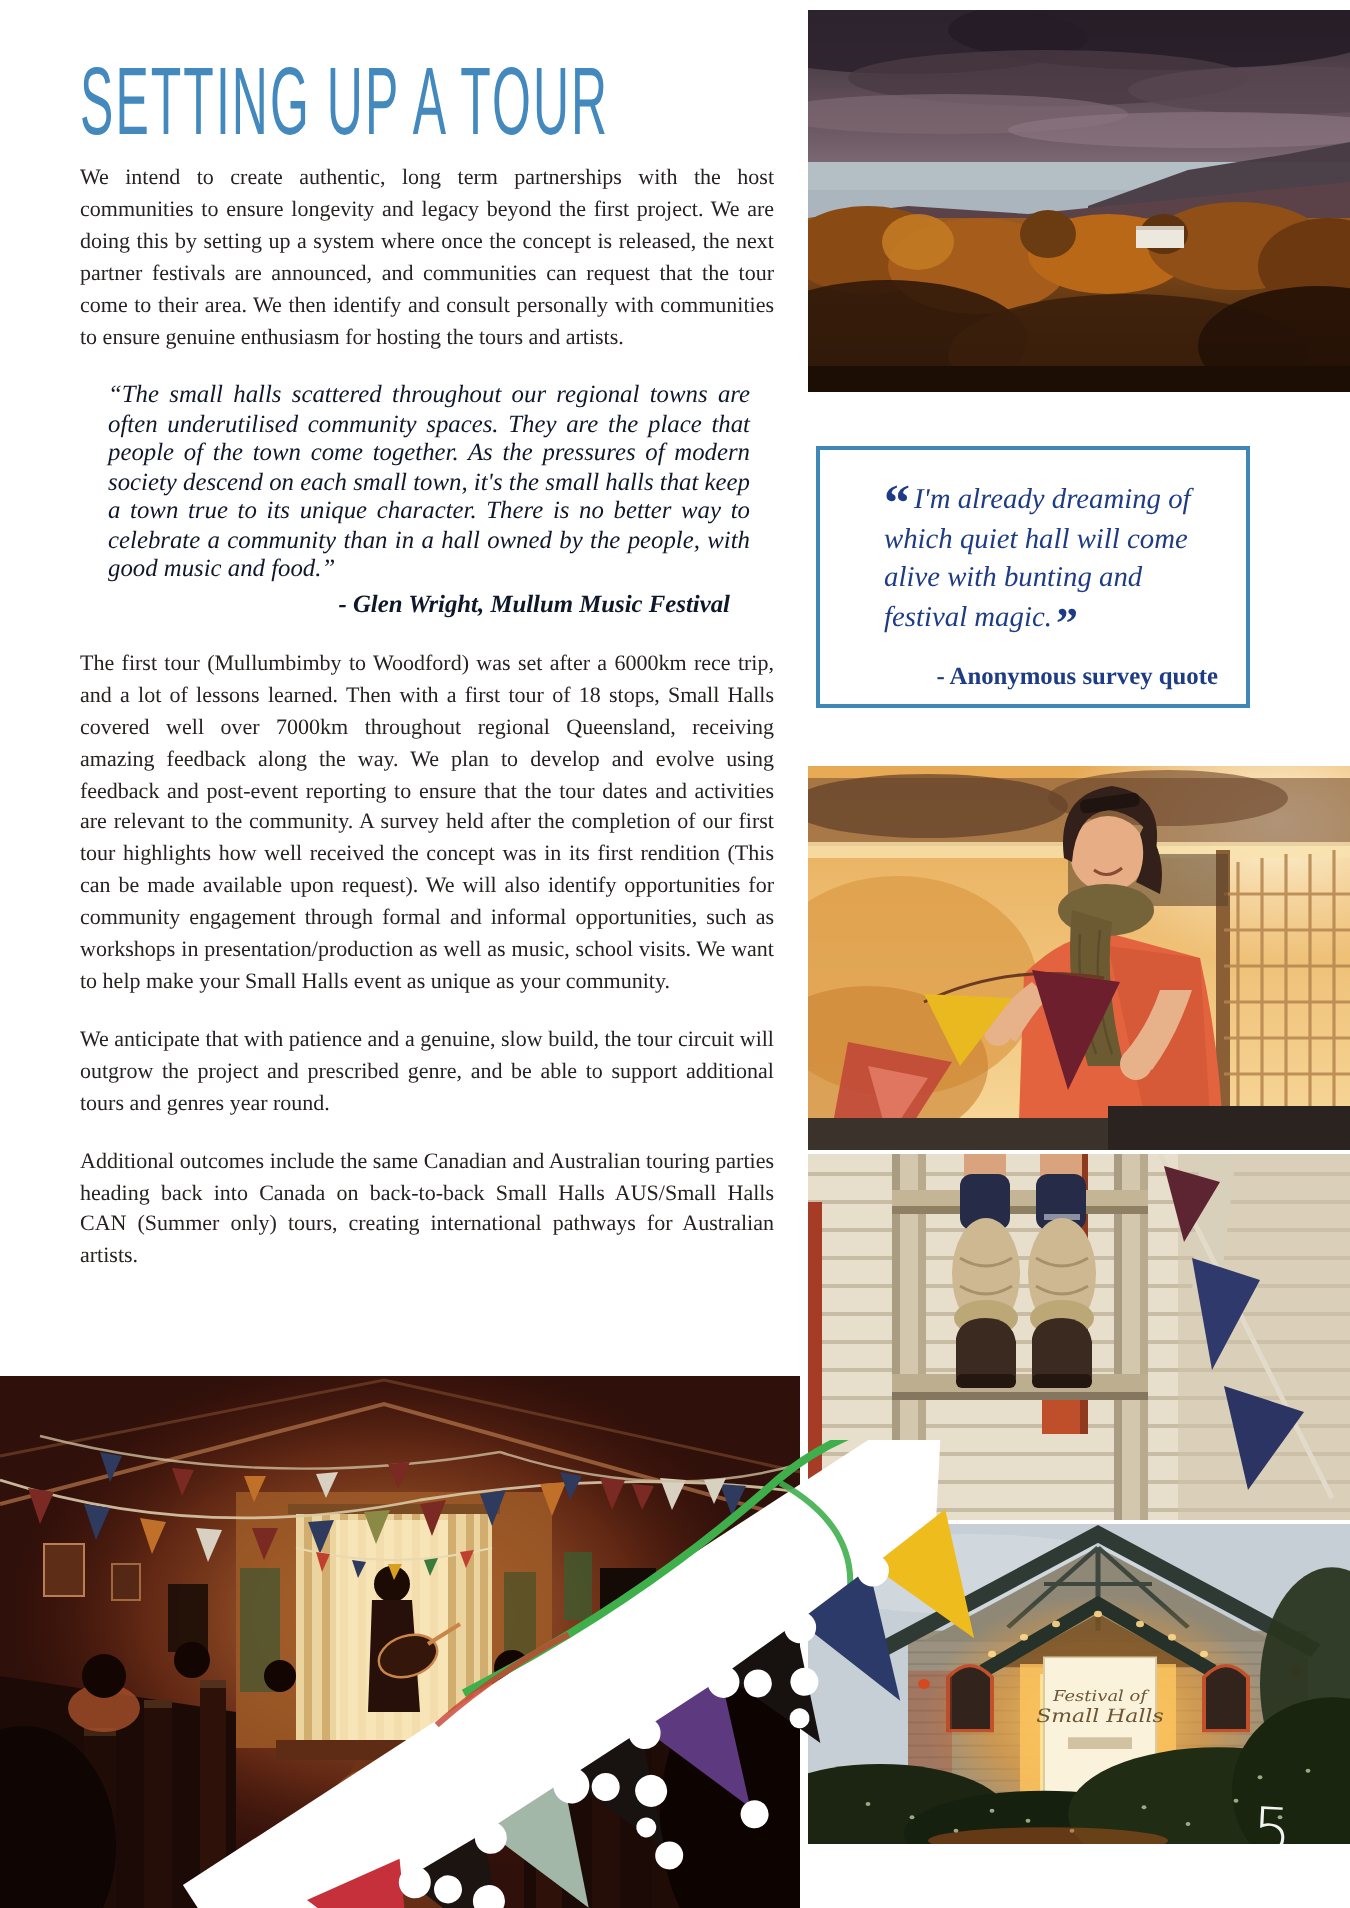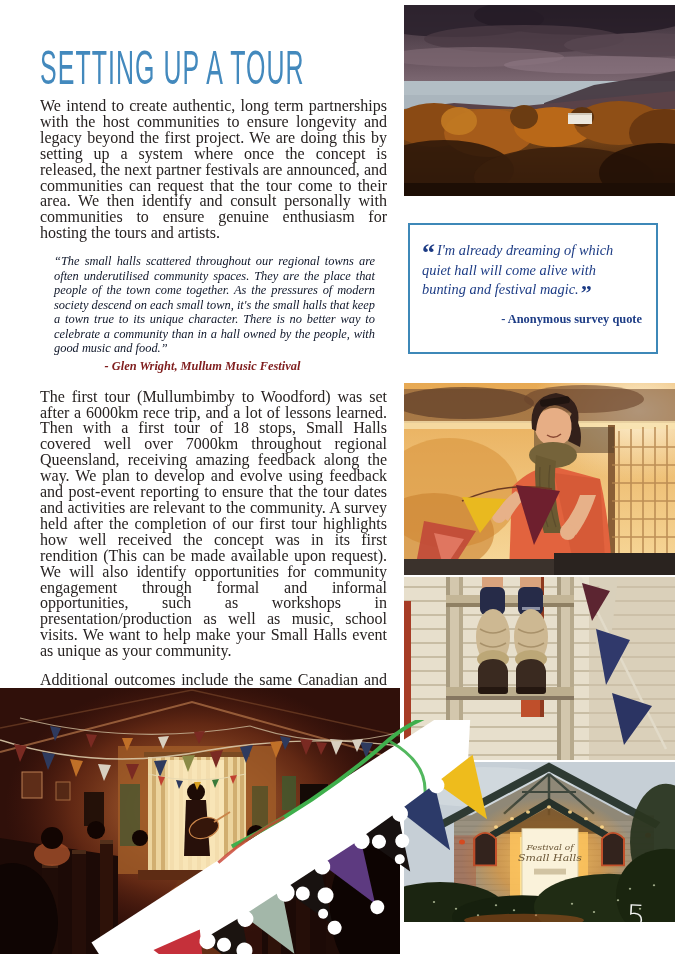--- a/index.html
+++ b/index.html
@@ -3,44 +3,44 @@
 <meta charset="utf-8">
 <style>
   * { box-sizing: border-box; }
   html,body { margin:0; padding:0; background:#888; }
   .page {
     position:relative; width:675px; height:954px; margin:0 auto;
     background:#ffffff; overflow:hidden;
     font-family:"Liberation Serif", serif;
   }
   
-  .left-col { position:absolute; left:40px; top:40px; width:347px; }
+  .left-col { position:absolute; left:40px; top:24px; width:347px; }
   .title {
     font-family:"Liberation Sans", sans-serif;
     font-size:48px; font-weight:400; letter-spacing:2px;
     color:#4389bd; white-space:nowrap;
     transform:scale(0.52,1.0); transform-origin:0 0;
     height:50px; margin:0 0 8px 0;
   }
   p.body {
-    font-size:16px; line-height:15.9px; text-align:justify;
+    font-size:11px; line-height:15.9px; text-align:justify;
     color:#272221; margin:0 0 13px 0;
   }
   .field-quote {
     margin:2px 12px 3px 14px; color:#0f172a; font-style:italic;
     font-size:12.4px; line-height:14.5px; text-align:justify;
   }
   .field-quote-attr {
-    text-align:center; margin:2px 22px 15px 0; color:#7f1d1d;
+    text-align:right; margin:2px 22px 15px 0; color:#0f172a;
     font-style:italic; font-weight:bold; font-size:12.4px;
   }
   
   .quote-box {
-    position:absolute; left:408px; top:223px; width:250px; height:131px;
-    border:2px solid #3e88b8; background:#ffffff; padding:16px 14px 0 12px;
+    position:absolute; left:408px; top:223px; width:217px; height:131px;
+    border:2px solid #3e88b8; background:#ffffff; padding:16px 14px 0 32px;
   }
   .qb-text {
     color:#1d3c85; font-style:italic; font-size:14.4px; line-height:19.5px;
   }
   .qb-mark-open { font-weight:bold; font-style:normal; font-size:26px; line-height:10px; vertical-align:-6px; padding-right:2px; }
   .qb-mark-close { font-weight:bold; font-style:normal; font-size:22px; line-height:10px; vertical-align:-6px; padding-left:2px; }
   .qb-attr {
     color:#1d3c85; font-weight:bold; font-size:12.4px; text-align:right; margin-top:12px;
   }
   
@@ -62,20 +62,21 @@
 <body>
 
 <div class="page">
 
   <div class="left-col">
     <h1 class="title">SETTING UP A TOUR</h1>
     <p class="body">We intend to create authentic, long term partnerships with the host communities to ensure longevity and legacy beyond the first project. We are doing this by setting up a system where once the concept is released, the next partner festivals are announced, and communities can request that the tour come to their area. We then identify and consult personally with communities to ensure genuine enthusiasm for hosting the tours and artists.</p>
     <div class="field-quote">“The small halls scattered throughout our regional towns are often underutilised community spaces. They are the place that people of the town come together. As the pressures of modern society descend on each small town, it's the small halls that keep a town true to its unique character. There is no better way to celebrate a community than in a hall owned by the people, with good music and food.”</div>
     <div class="field-quote-attr">- Glen Wright, Mullum Music Festival</div>
     <p class="body">The first tour (Mullumbimby to Woodford) was set after a 6000km rece trip, and a lot of lessons learned. Then with a first tour of 18 stops, Small Halls covered well over 7000km throughout regional Queensland, receiving amazing feedback along the way. We plan to develop and evolve using feedback and post-event reporting to ensure that the tour dates and activities are relevant to the community.  A survey held after the completion of our first tour highlights how well received the concept was in its first rendition (This can be made available upon request). We will also identify opportunities for community engagement through formal and informal opportunities, such as workshops in presentation/production as well as music, school visits. We want to help make your Small Halls event as unique as your community.</p>
+    <p class="body">We anticipate that with patience and a genuine, slow build, the tour circuit will outgrow the project and prescribed genre, and be able to support additional tours and genres year round.</p>
     <p class="body">Additional outcomes include the same Canadian and Australian touring parties heading back into Canada on back-to-back Small Halls AUS/Small Halls CAN (Summer only) tours, creating international pathways for Australian artists.</p>
   </div>
 
   <div class="quote-box">
     <div class="qb-text">
       <span class="qb-mark-open">“</span><span>I'm already dreaming of which quiet hall will come alive with bunting and festival magic.</span><span class="qb-mark-close">”</span>
     </div>
     <div class="qb-attr">- Anonymous survey quote</div>
   </div>
 

